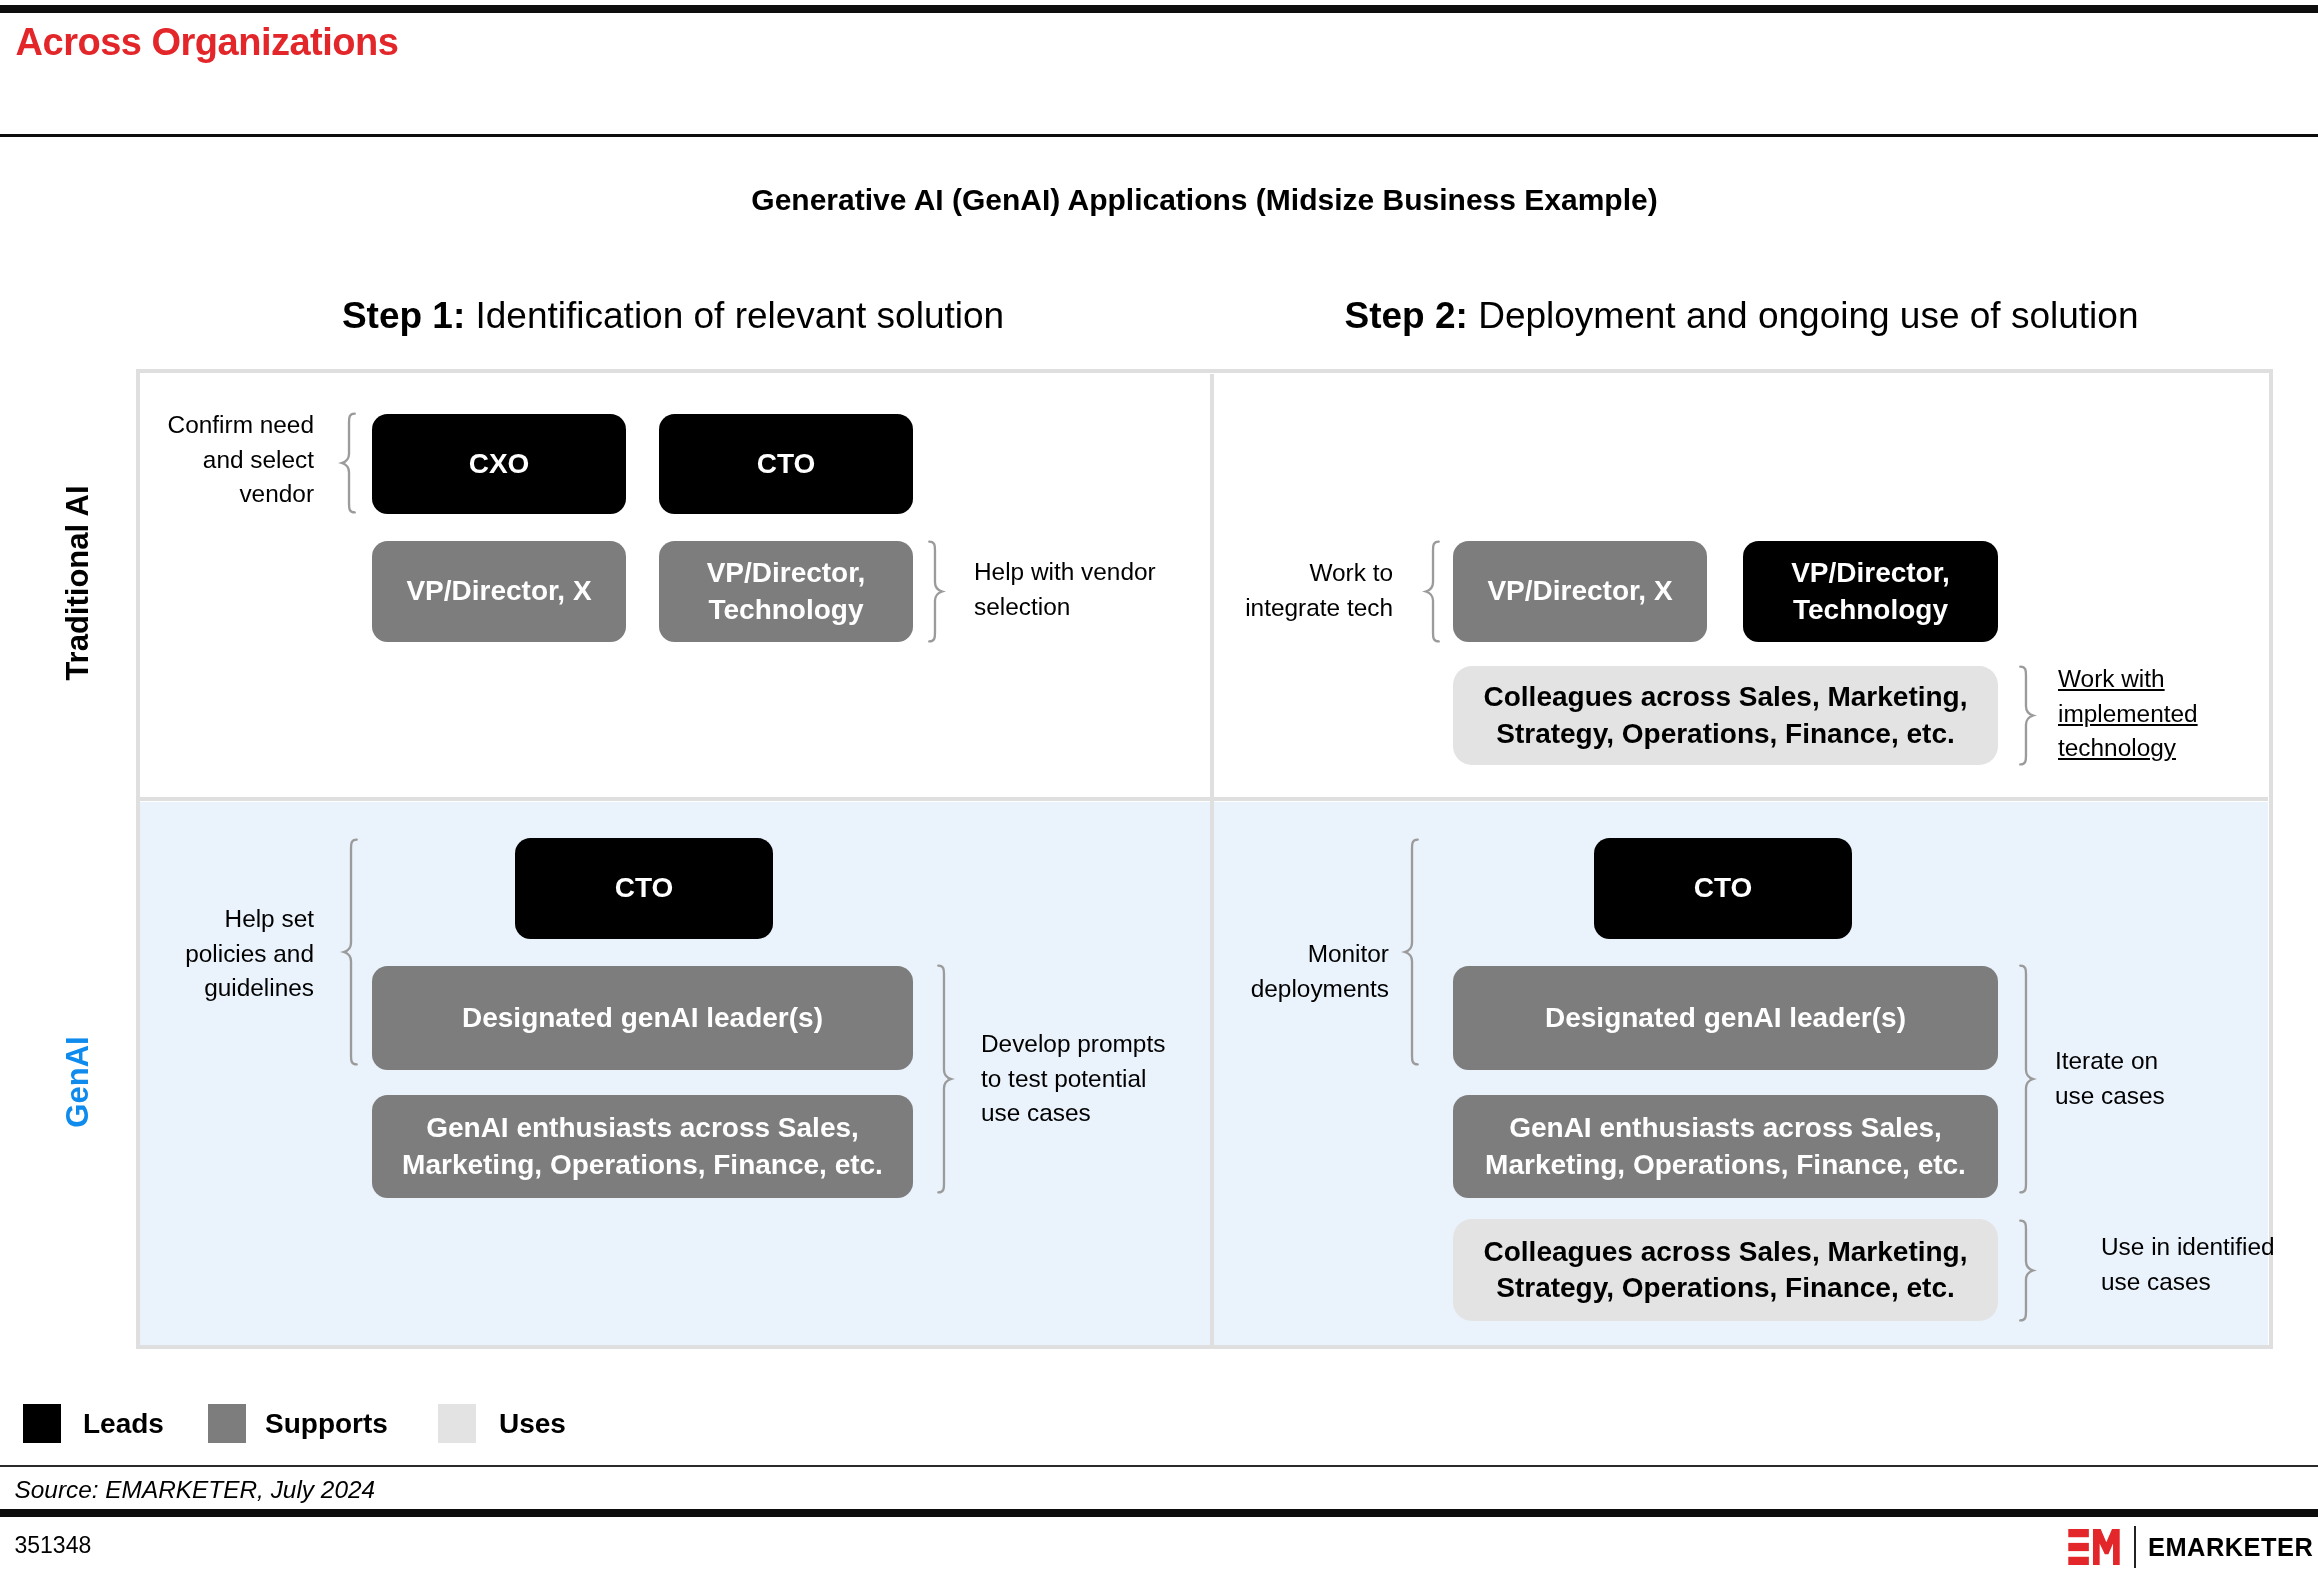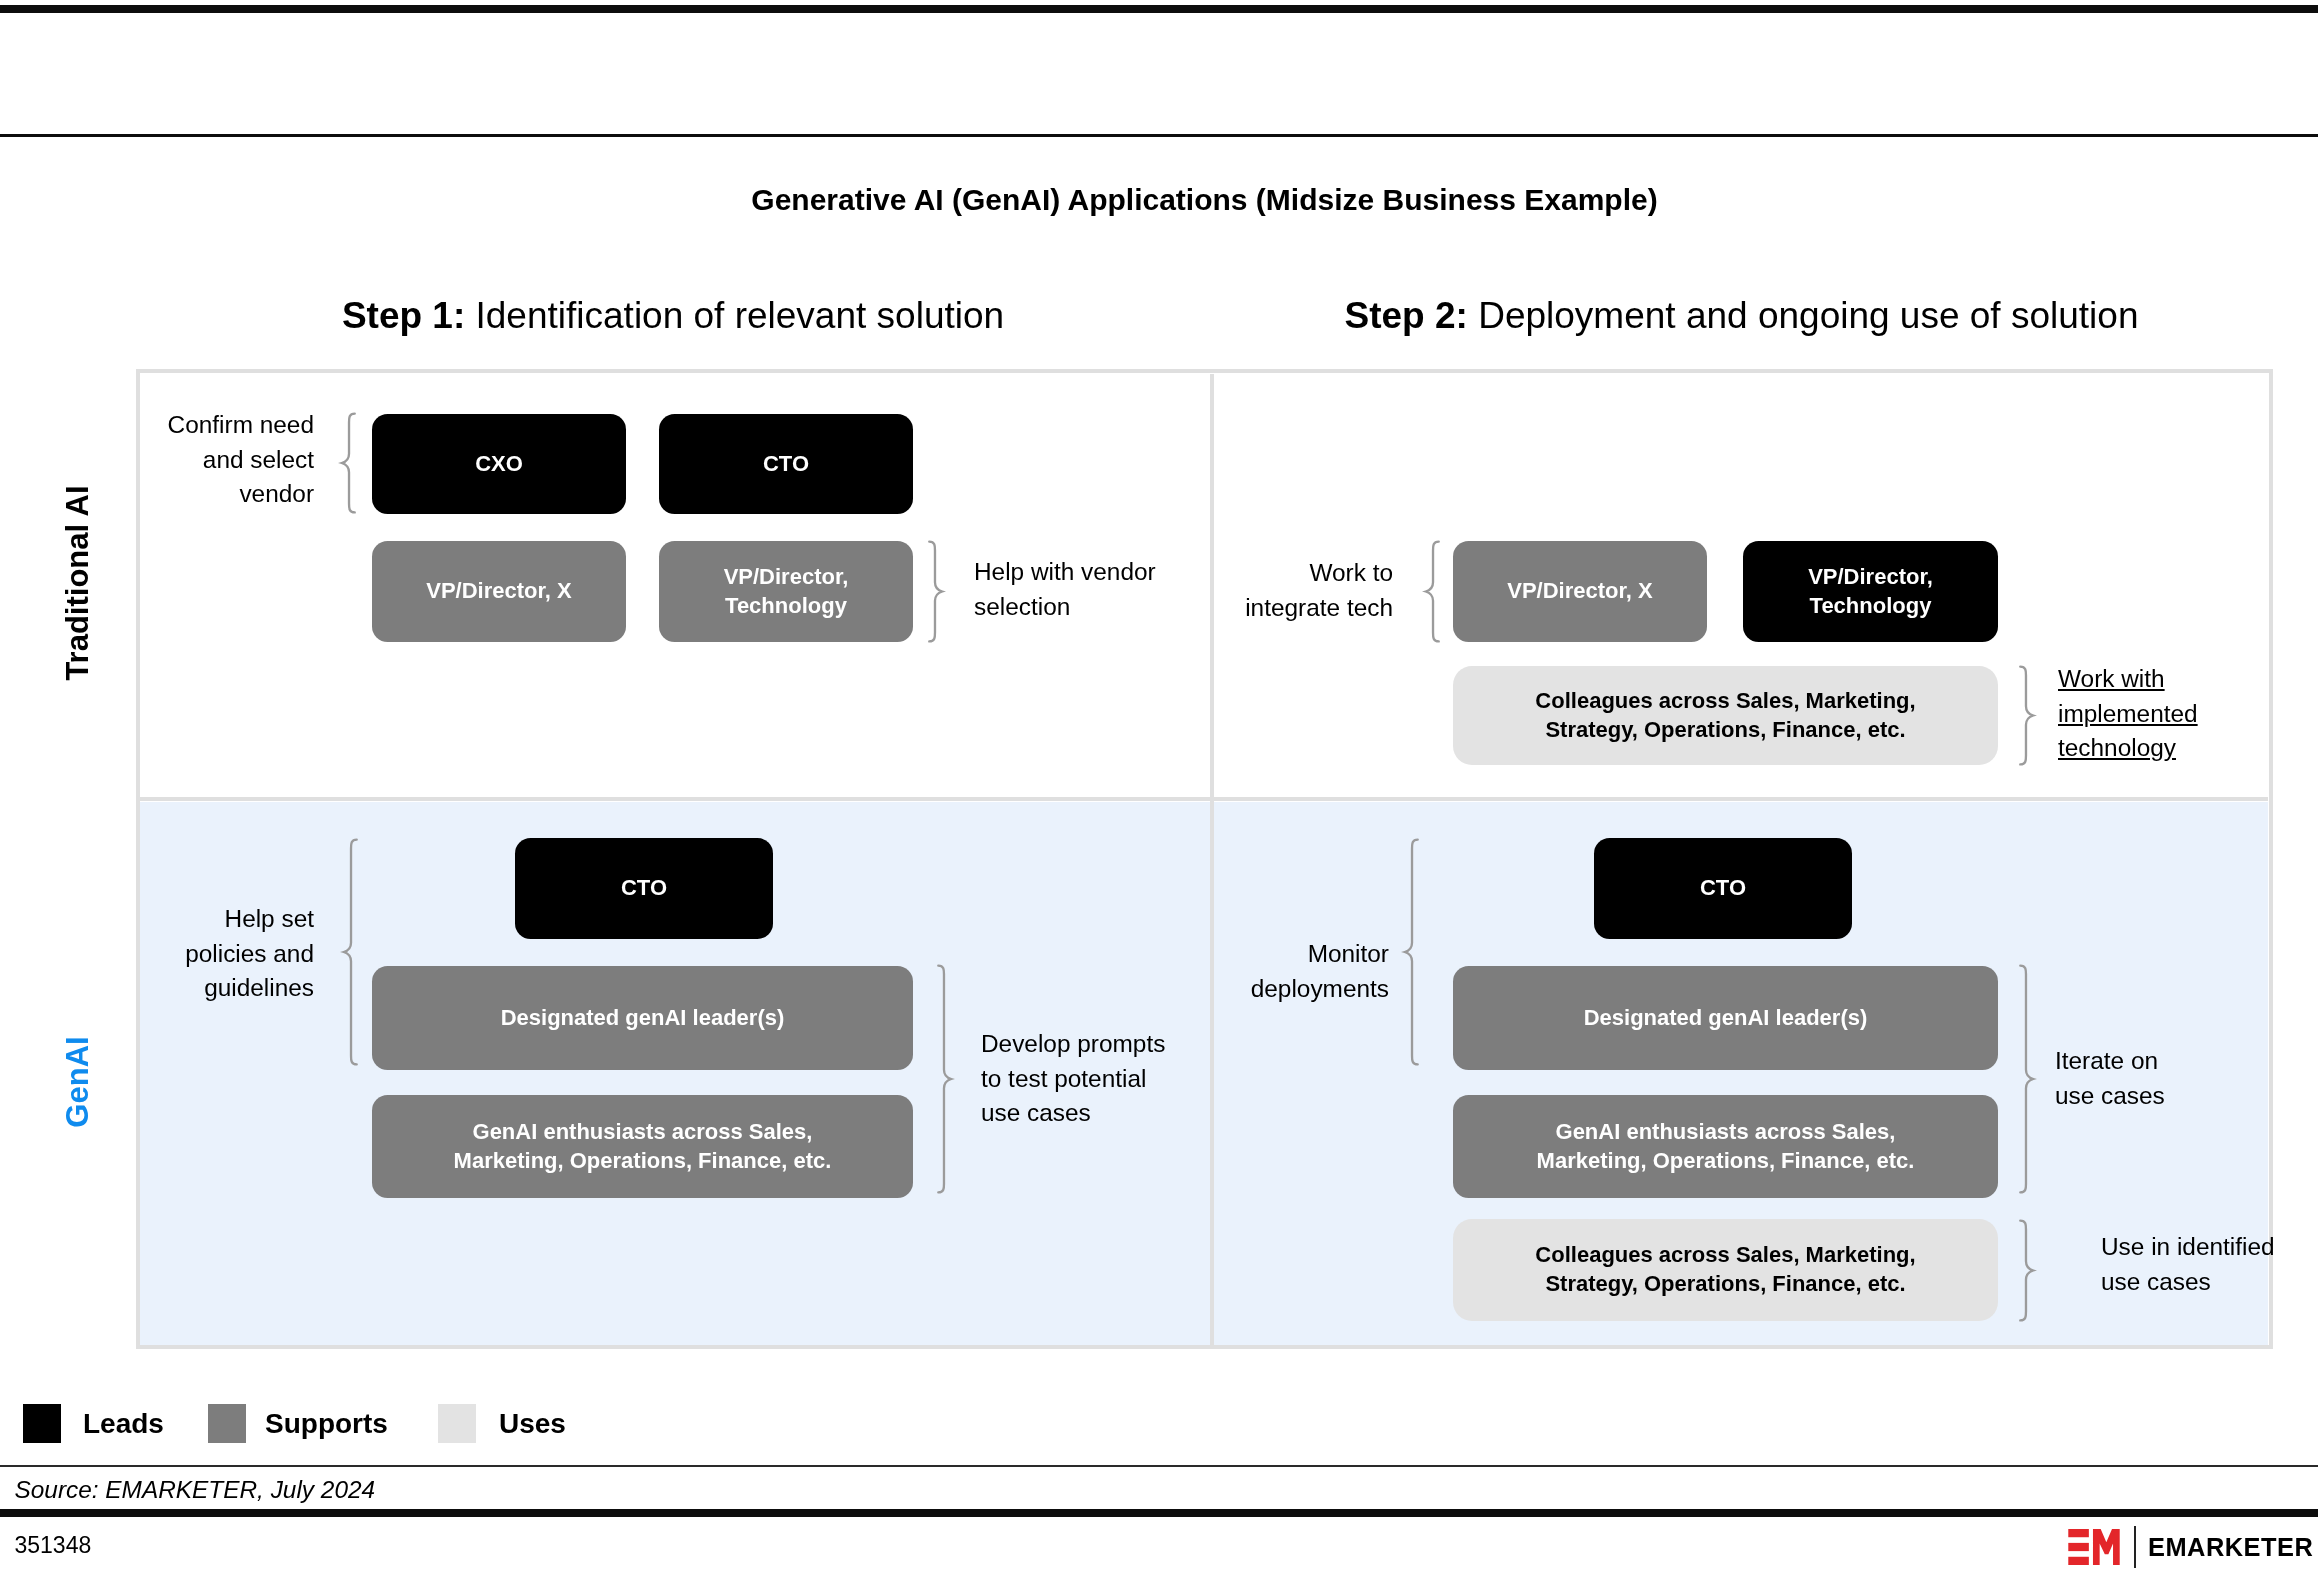--- a/index.html
+++ b/index.html
@@ -15,21 +15,21 @@
   .subtitle{font-size:30px;font-weight:bold;line-height:1.67;text-align:center;}
   .step-label{font-size:37px;text-align:center;}
   .step-label b{font-weight:bold;}
   
   .panel{border:4.2px solid #dfdfdf;box-sizing:border-box;background:#fff;}
   .divider{background:#dfdfdf;}
   .row-label{font-size:31px;font-weight:bold;white-space:nowrap;}
   
   .node{
     border-radius:15.6px;display:flex;align-items:center;justify-content:center;
-    text-align:center;font-weight:bold;font-size:22px;line-height:1.3;
+    text-align:center;font-weight:bold;font-size:28px;line-height:1.3;
   }
   .node.dark{color:#fff;}
   .node.light{color:#000;border-radius:19px;}
   
   .blabel{font-size:24.4px;line-height:1.42;color:#000;}
   .blabel.right{text-align:right;}
   .blabel.left{text-align:left;}
   .brace{stroke:#9b9b9b;stroke-width:4.5;fill:none;stroke-linecap:round;}
   
   .legend-label{font-size:28px;font-weight:bold;display:flex;align-items:center;}
@@ -37,20 +37,21 @@
   .source{font-size:24.4px;font-style:italic;}
   .chart-id{font-size:23px;}
   .wordmark{font-size:25.4px;font-weight:bold;letter-spacing:0.5px;display:flex;align-items:center;}
 </style>
 </head>
 <body>
 
 <div class="abs bar" style="left:0;top:5.2px;width:2319px;height:7.8px;"></div>
 
 <div class="abs title" style="left: 15.6px; top: 14.5px; width: 2283px; color: rgb(227, 38, 42);">
+  <div>Across Organizations</div>
 </div>
 
 <div class="abs bar" style="left:0;top:134px;width:2319px;height:2.6px;"></div>
 
 <div class="abs subtitle" style="left:136px;top:175px;width:2137px;">
   <div>Generative AI (GenAI) Applications (Midsize Business Example)</div>
 </div>
 
 <div class="abs step-label" style="left:136px;top:295px;width:1074px;">
   <b>Step 1:</b><span> Identification of relevant solution</span>

